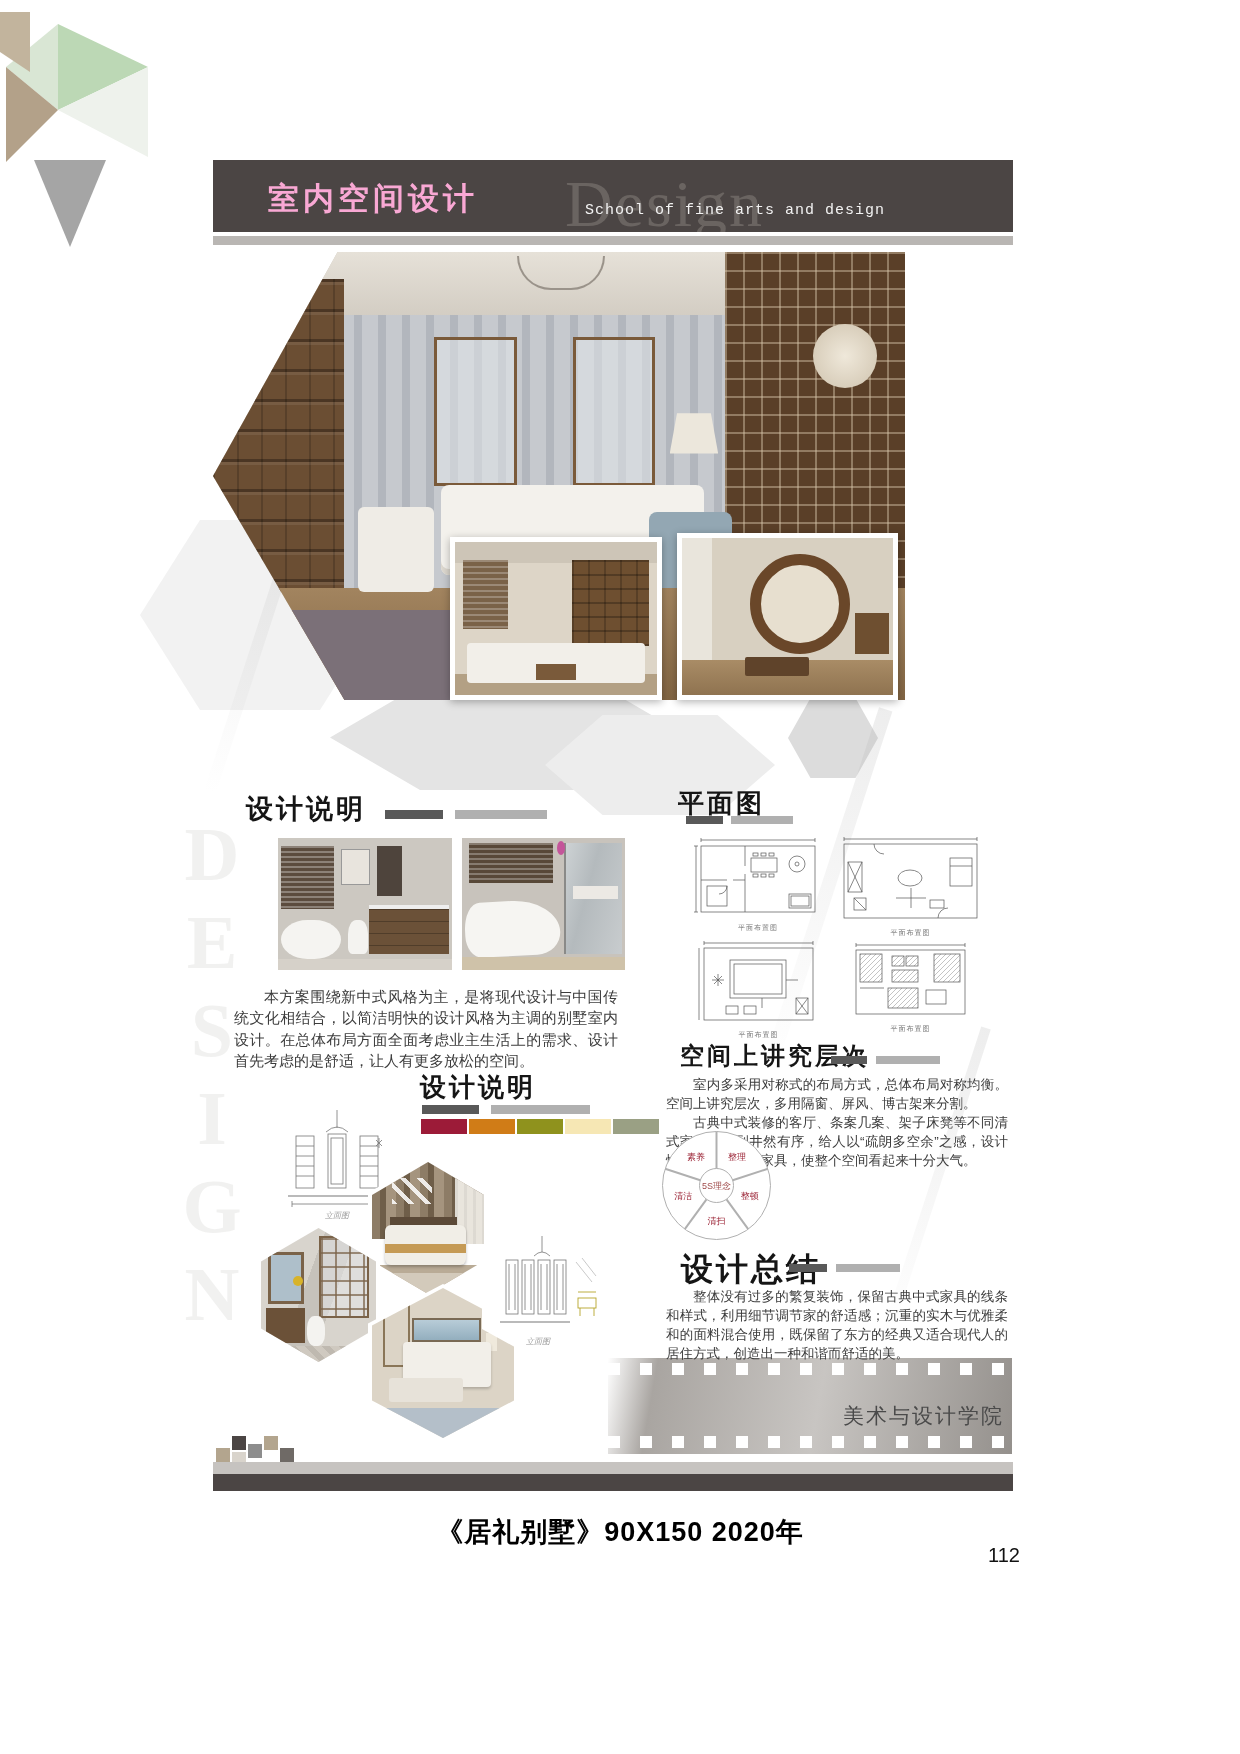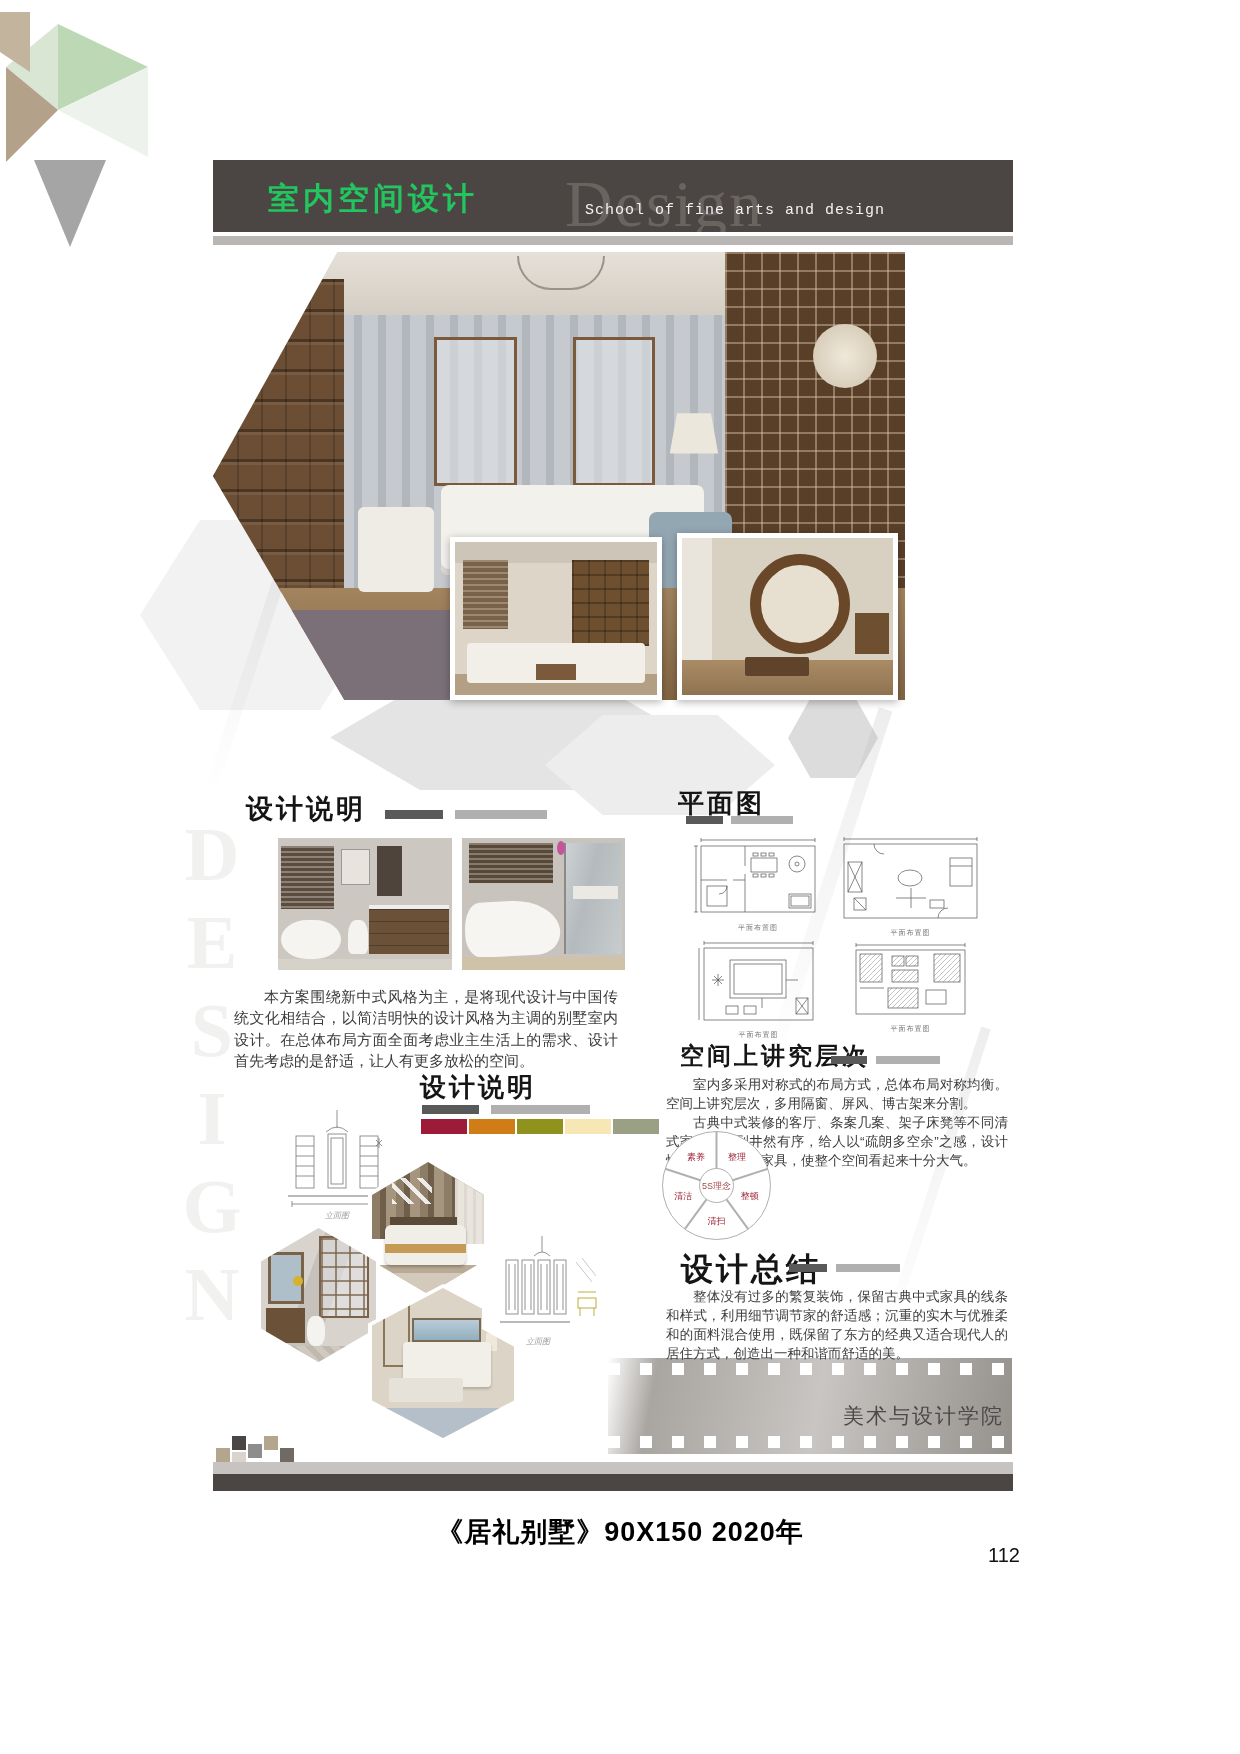--- a/index.html
+++ b/index.html
@@ -3,21 +3,21 @@
 <meta charset="utf-8">
 <style>
   html,body{margin:0;padding:0;background:#ffffff;}
   body{font-family:"Liberation Sans",sans-serif;}
   #page{position:relative;width:1240px;height:1754px;background:#fff;overflow:hidden;}
 
   .abs{position:absolute;}
 
   
   #banner{left:213px;top:160px;width:800px;height:72px;background:#4b4544;overflow:hidden;}
-  #banner-title{left:55px;top:18px;color:#22c55e;font-size:31px;font-weight:700;letter-spacing:4px;}
+  #banner-title{left:55px;top:18px;color:#f9a8d4;font-size:31px;font-weight:700;letter-spacing:4px;}
   #banner-watermark{left:352px;top:6px;color:#6a6461;font-size:66px;font-family:"Liberation Serif",serif;letter-spacing:2px;}
   #school-cn{left:370px;top:8px;color:#fff;font-size:26px;font-family:"Liberation Serif",serif;letter-spacing:9px;white-space:nowrap;}
   #school-en{left:372px;top:42px;color:#f2f2f2;font-size:15px;letter-spacing:1px;font-family:Liberation Mono, monospace;}
   #banner-stripe{left:213px;top:236px;width:800px;height:9px;background:#b9b6b3;}
 
   
   #corner-deco{left:0;top:12px;}
 
   
   #side-watermark{left:168px;top:812px;writing-mode:vertical-rl;text-orientation:upright;

